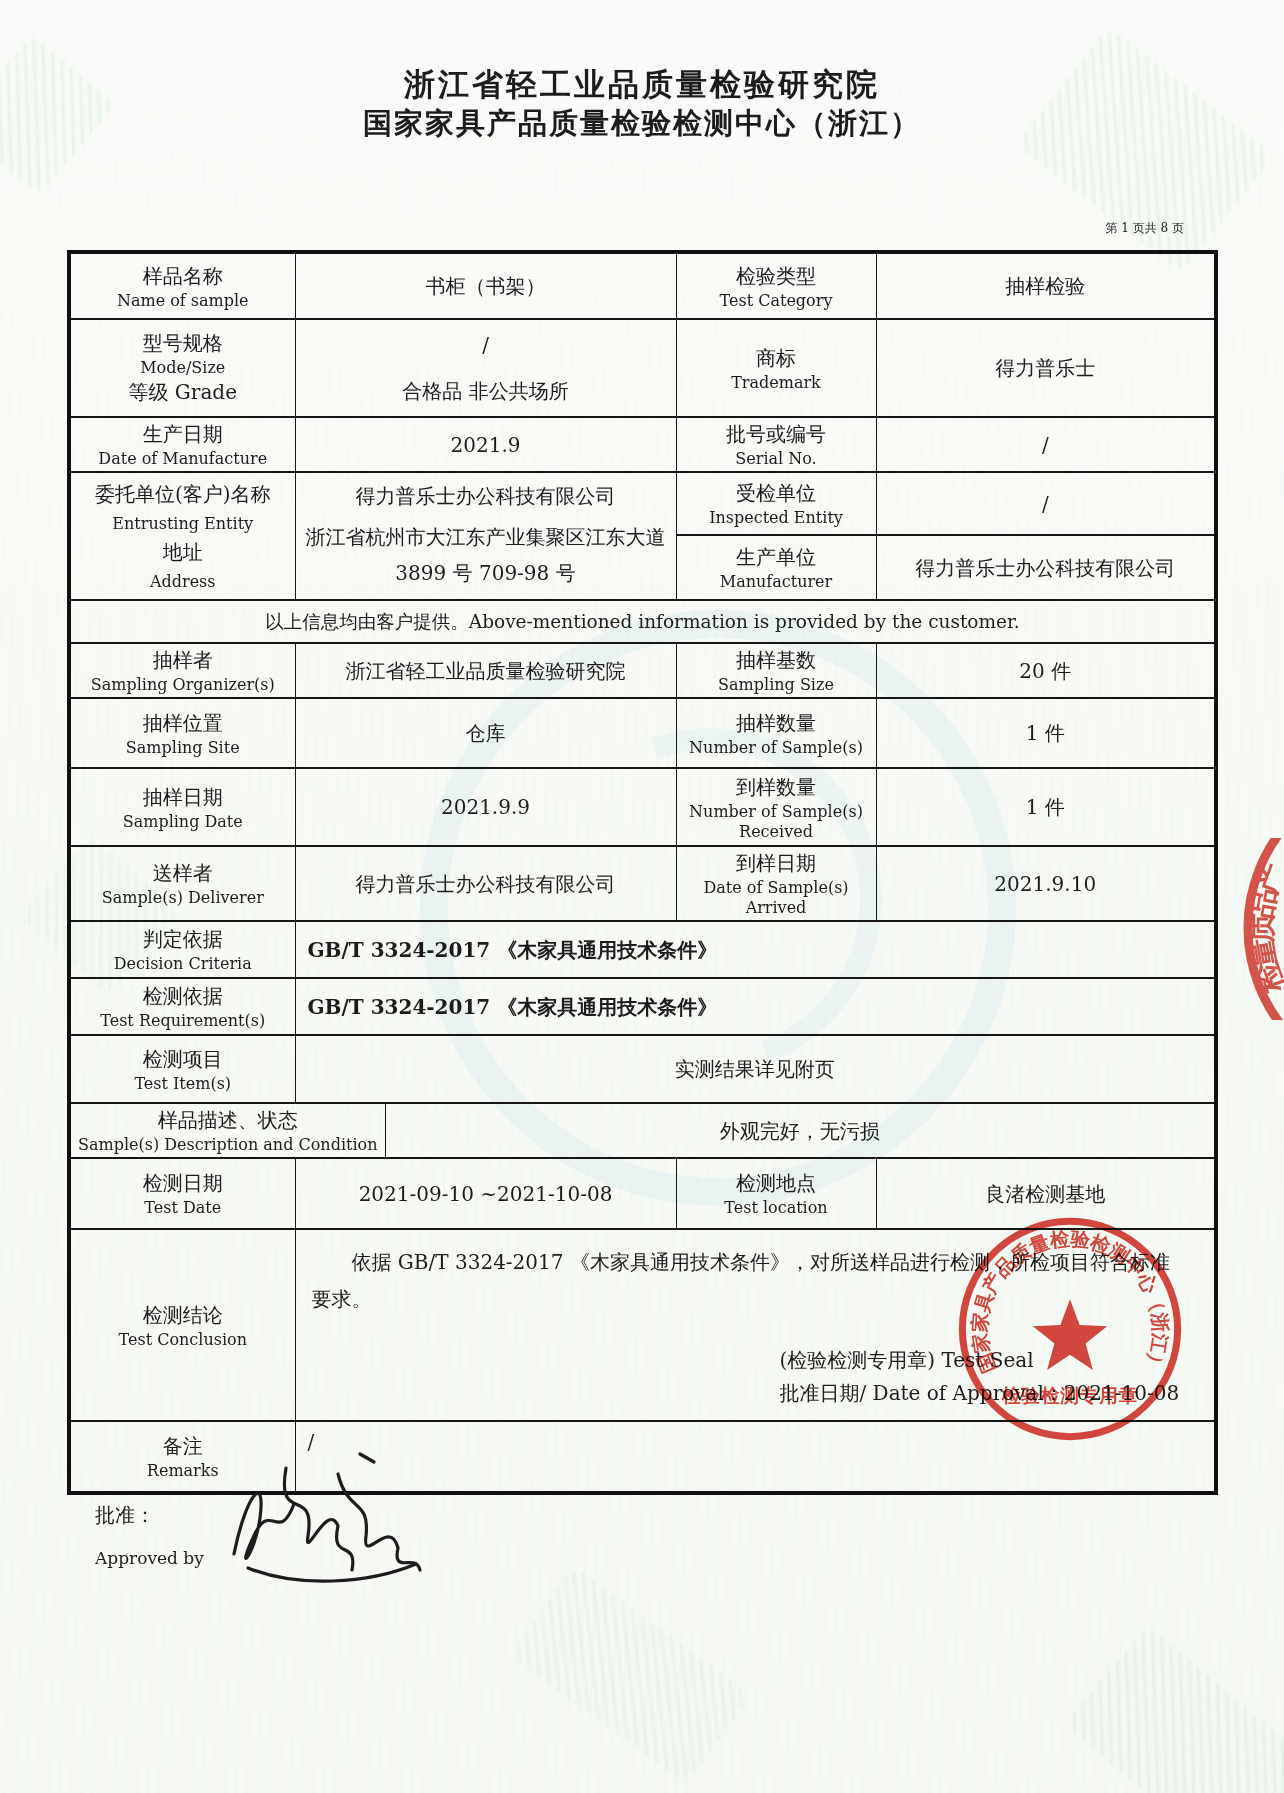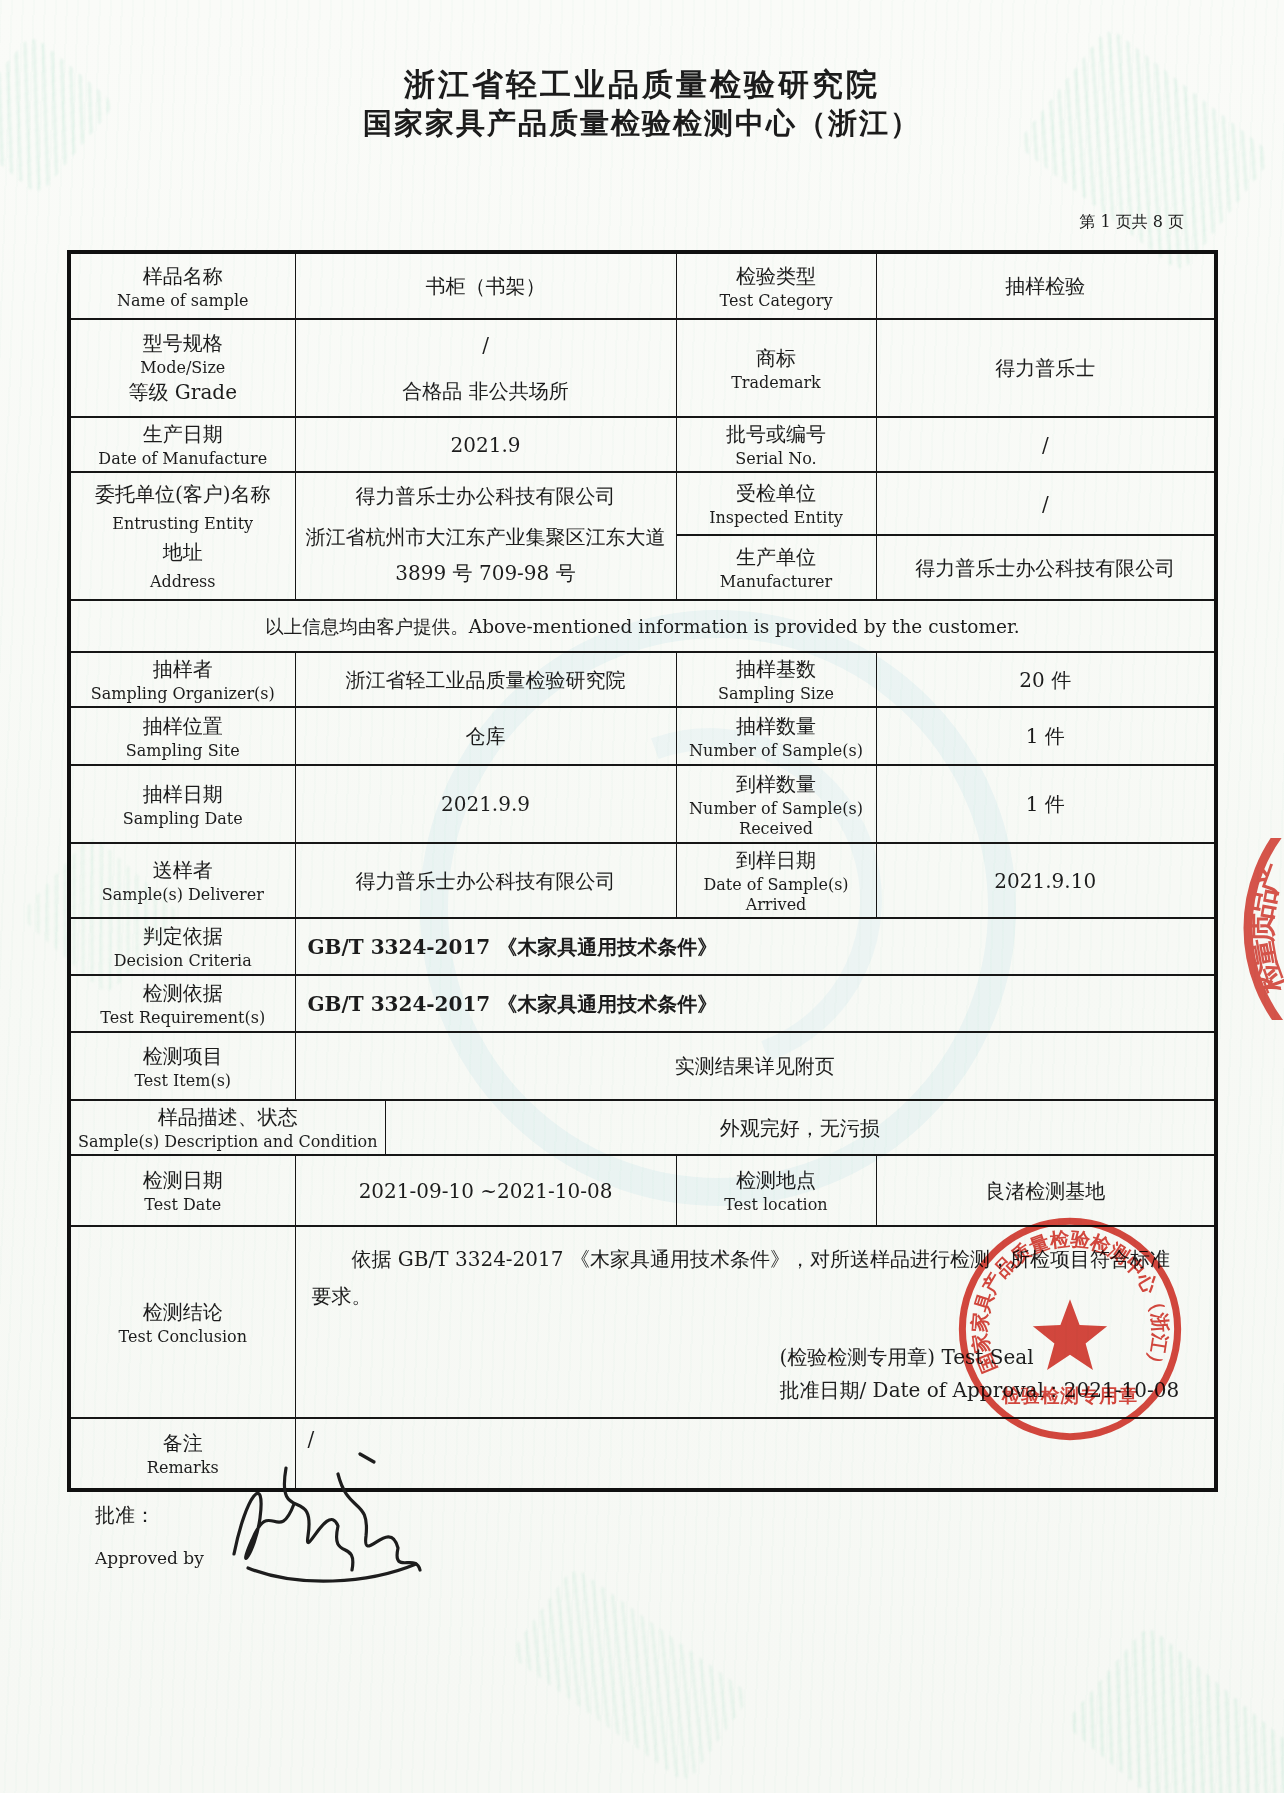--- a/index.html
+++ b/index.html
@@ -21,21 +21,21 @@
   .wm-emblem::after{content:"";position:absolute;left:90px;top:90px;width:300px;height:300px;
     border-radius:50%;border:22px solid rgba(150,208,222,.10);border-left-color:transparent;border-bottom-color:transparent;transform:rotate(25deg);}
   
   .org1{position:absolute;top:64px;left:0;width:100%;text-align:center;
     font-size:31px;font-weight:600;letter-spacing:3px;}
   .org2{position:absolute;top:104px;left:0;width:100%;text-align:center;
     font-size:29px;font-weight:600;letter-spacing:2px;}
   .rpt-title{position:absolute;top:148px;left:0;width:100%;text-align:center;
     font-size:40px;font-weight:bold;letter-spacing:4px;}
   .rpt-no{position:absolute;top:212px;left:106px;font-size:20px;font-weight:600;}
-  .page-ind{position:absolute;top:212px;right:100px;font-size:16px;}
+  .page-ind{position:absolute;top:220px;right:100px;font-size:12px;}
   
   table.rpt{position:absolute;left:67px;top:250px;width:1147px;border-collapse:collapse;table-layout:fixed;
     border:4px solid #101010;background:transparent;}
   table.rpt td{border:2px solid #161616;border-left-width:1.5px;border-right-width:1.5px;
     padding:2px 4px;vertical-align:middle;}
   .lblcell{text-align:center;}
   .zh{font-size:20px;line-height:1.45;}
   .en{font-size:16px;line-height:1.25;}
   .val{font-size:20px;text-align:center;line-height:1.5;}
   .val-left{text-align:left;padding-left:12px !important;font-weight:600;}
@@ -155,38 +155,38 @@
       <td class="val">/</td>
     </tr>
     <tr style="height:65px">
       <td class="lblcell">
         <div class="zh">生产单位</div>
         <div class="en">Manufacturer</div>
       </td>
       <td class="val">得力普乐士办公科技有限公司</td>
     </tr>
 
-    <tr style="height:52px">
+    <tr style="height:43px">
       <td class="notice-cell" colspan="5">以上信息均由客户提供。Above-mentioned information is provided by the customer.</td>
     </tr>
 
     <tr style="height:54px">
       <td class="lblcell">
         <div class="zh">抽样者</div>
         <div class="en">Sampling Organizer(s)</div>
       </td>
       <td class="val" colspan="2">浙江省轻工业品质量检验研究院</td>
       <td class="lblcell">
         <div class="zh">抽样基数</div>
         <div class="en">Sampling Size</div>
       </td>
       <td class="val">20 件</td>
     </tr>
 
-    <tr style="height:58px">
+    <tr style="height:70px">
       <td class="lblcell">
         <div class="zh">抽样位置</div>
         <div class="en">Sampling Site</div>
       </td>
       <td class="val" colspan="2">仓库</td>
       <td class="lblcell">
         <div class="zh">抽样数量</div>
         <div class="en">Number of Sample(s)</div>
       </td>
       <td class="val">1 件</td>

